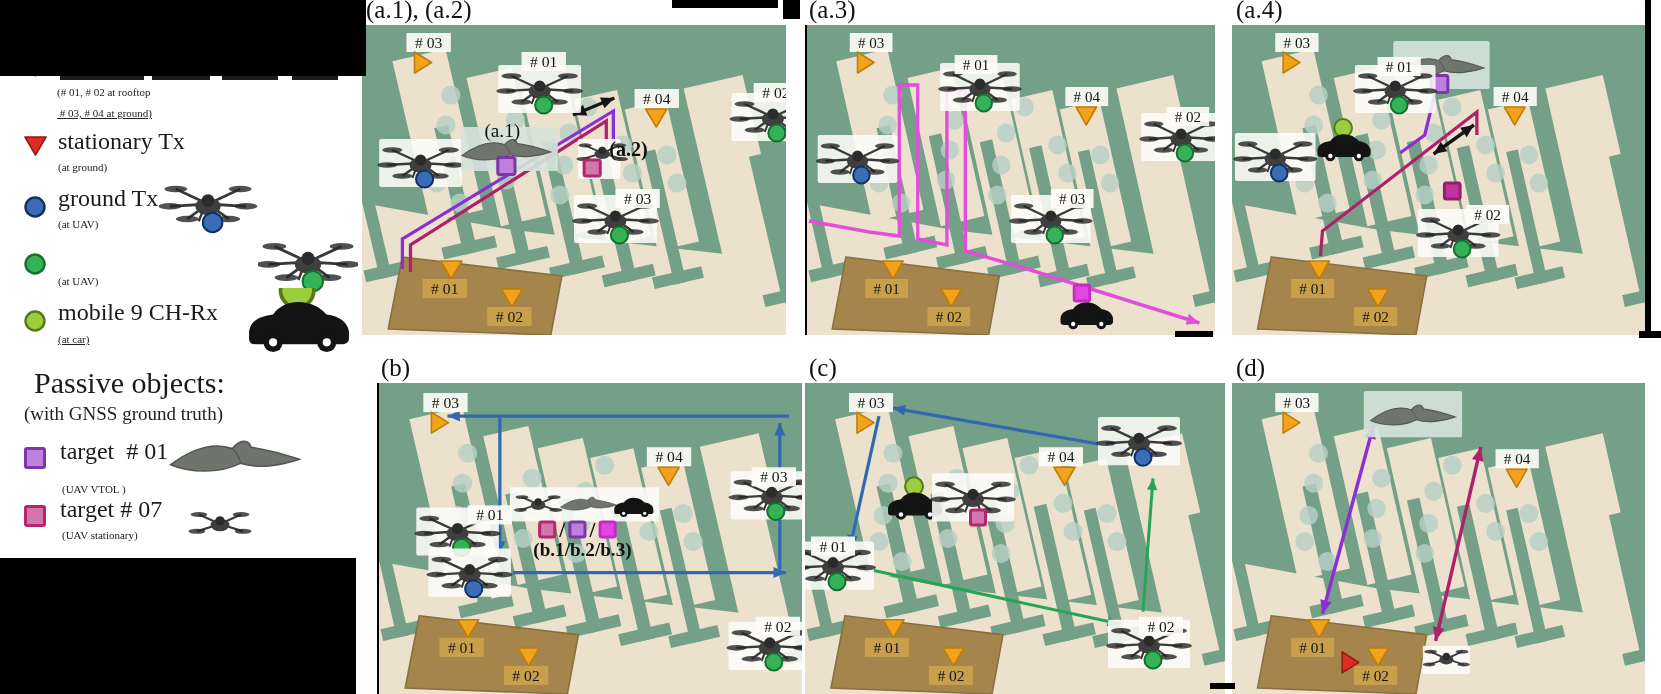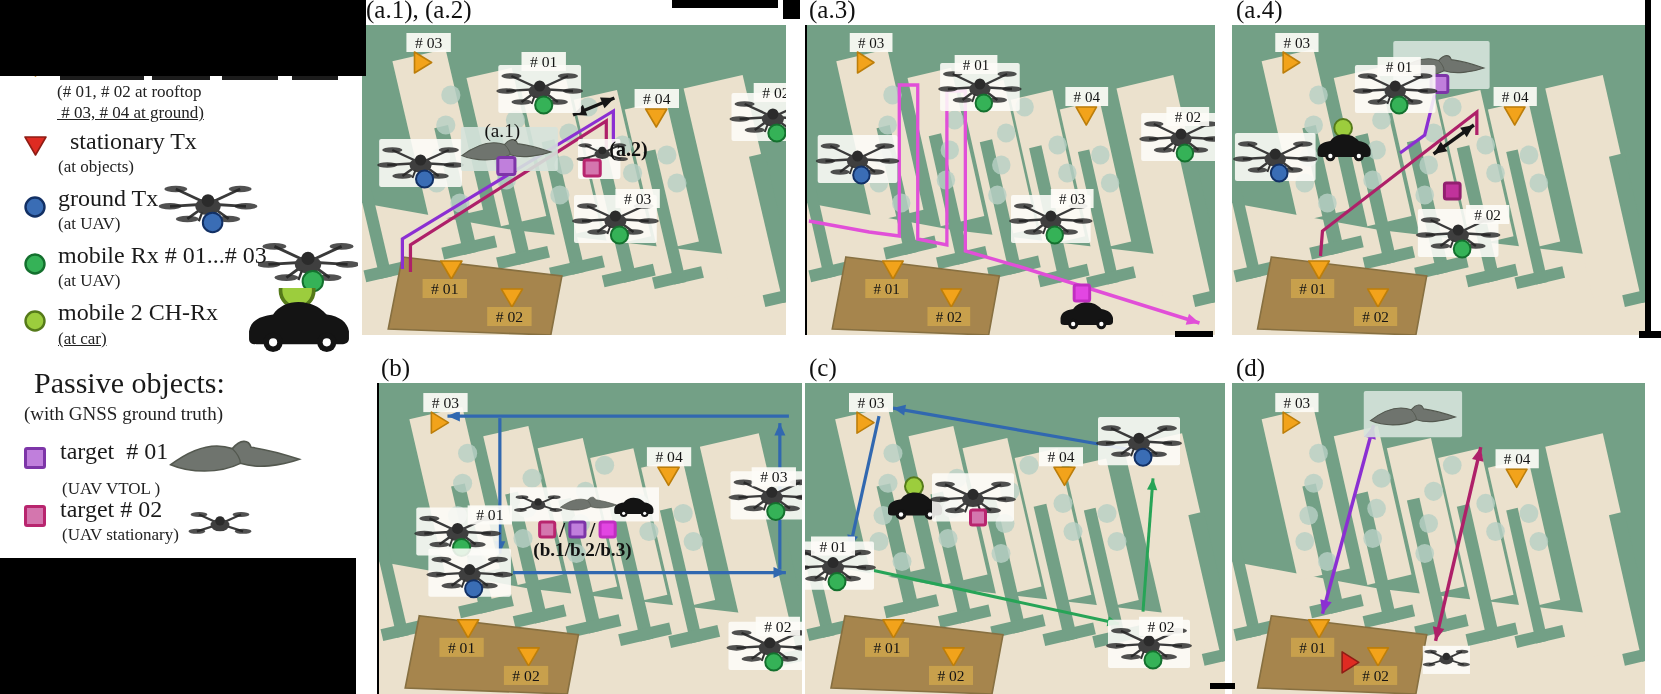--- a/index.html
+++ b/index.html
@@ -7,21 +7,21 @@
        font-family:"Liberation Serif", serif; overflow:hidden;}
   .blackbox{position:absolute;background:#000;z-index:30;}
   .remnant{position:absolute;background:#1c1c1c;z-index:25;}
   .panel{position:absolute;z-index:10;}
   .plabel{position:absolute;left:4px;top:0;font-size:25px;color:#111;white-space:nowrap;line-height:26px;}
   .map{position:absolute;left:0;top:28px;display:block;}
   .bl{border-left:2px solid #000;}
   
   #legend{position:absolute;left:0;top:0;width:356px;height:694px;z-index:20;}
   .lt1{position:absolute;font-size:24px;color:#1a1a1a;white-space:pre;line-height:26px;}
-  .lt2{position:absolute;font-size:17px;color:#222;white-space:pre;line-height:20px;}
+  .lt2{position:absolute;font-size:11px;color:#222;white-space:pre;line-height:20px;}
   .ltitle{position:absolute;font-size:30px;color:#1a1a1a;white-space:pre;}
   .lsq{position:absolute;width:16px;height:16px;border-radius:3px;z-index:40;}
   .licon{position:absolute;z-index:22;}
   .tri-icon{position:absolute;z-index:40;}
 </style>
 </head>
 <body>
 
 <div id="legend">
 
@@ -32,22 +32,22 @@
 
   <span class="tri-icon" id="ltri-orange" style="left:23px;top:57px;"><svg width="26" height="22" viewBox="0 0 26 22">
         <polygon points="0,0 21,0 10.5,18" transform="translate(2,1)" fill="#f2a31b" stroke="#bc7e0b" stroke-width="1.6" stroke-linejoin="round"></polygon>
       </svg></span>
   <div class="lt2" style="left:57px;top:82px;">(# 01, # 02 at rooftop</div>
   <div class="lt2" style="left:57px;top:103px;text-decoration:underline;"> # 03, # 04 at ground)</div>
 
   <span class="tri-icon" id="ltri-red" style="left:23px;top:136px;"><svg width="26" height="24" viewBox="0 0 26 24">
         <polygon points="0,0 21,0 10.5,18" transform="translate(2,1)" fill="#df2b22" stroke="#8f1d15" stroke-width="1.6" stroke-linejoin="round"></polygon>
       </svg></span>
-  <div class="lt1" style="left:58px;top:128px;margin-left:12px;">stationary Tx</div>
-  <div class="lt2" style="left:58px;top:157px;">(at objects)</div>
+  <div class="lt1" style="left:58px;top:128px;">stationary Tx</div>
+  <div class="lt2" style="left:58px;top:157px;">(at ground)</div>
 
   <span class="licon" id="ldot-blue" style="left: 22px; top: 194px;"><svg width="26" height="26">
         <circle cx="13" cy="13" r="9.5" fill="#3a6db5" stroke="#123064" stroke-width="2.4"></circle>
       </svg></span>
   <div class="lt1" style="left:58px;top:185px;">ground Tx</div>
   <div class="lt2" style="left:58px;top:214px;">(at UAV)</div>
   <span class="licon" id="limg-hexa-blue" style="left:158px;top:178px;"><svg width="100" height="60" viewBox="0 0 100 60">
         <g transform="translate(50,26) scale(1.15)">
           <line x1="0" y1="0" x2="-28" y2="-13" stroke="#3a3a3a" stroke-width="2.4"></line>
           <line x1="0" y1="0" x2="28" y2="-13" stroke="#3a3a3a" stroke-width="2.4"></line>
@@ -65,21 +65,20 @@
           <circle cx="0" cy="-3" r="5.5" fill="#2b2b2b"></circle>
           <line x1="-5" y1="7" x2="-8" y2="15" stroke="#333" stroke-width="2"></line>
           <line x1="5" y1="7" x2="8" y2="15" stroke="#333" stroke-width="2"></line>
         </g>
         <circle cx="54.6" cy="44.4" r="9.774999999999999" fill="#3a6db5" stroke="#123064" stroke-width="2"></circle>
       </svg></span>
 
   <span class="licon" id="ldot-green" style="left: 22px; top: 251px;"><svg width="26" height="26">
         <circle cx="13" cy="13" r="9.5" fill="#35b257" stroke="#14702e" stroke-width="2.4"></circle>
       </svg></span>
-  <div class="lt1" style="left:58px;top:242px;">mobile Rx # 01...# 03</div>
   <div class="lt2" style="left:58px;top:271px;">(at UAV)</div>
   <span class="licon" id="limg-hexa-green" style="left:258px;top:236px;"><svg width="100" height="62" viewBox="0 0 100 62">
         <g transform="translate(50,26) scale(1.2)">
           <line x1="0" y1="0" x2="-28" y2="-13" stroke="#3a3a3a" stroke-width="2.4"></line>
           <line x1="0" y1="0" x2="28" y2="-13" stroke="#3a3a3a" stroke-width="2.4"></line>
           <line x1="0" y1="0" x2="-33" y2="2" stroke="#3a3a3a" stroke-width="2.4"></line>
           <line x1="0" y1="0" x2="33" y2="2" stroke="#3a3a3a" stroke-width="2.4"></line>
           <line x1="0" y1="0" x2="-18" y2="13" stroke="#3a3a3a" stroke-width="2.4"></line>
           <line x1="0" y1="0" x2="18" y2="13" stroke="#3a3a3a" stroke-width="2.4"></line>
           <ellipse cx="-28" cy="-13" rx="10" ry="2.8" fill="#262626" opacity="0.8"></ellipse>
@@ -92,21 +91,21 @@
           <circle cx="0" cy="-3" r="5.5" fill="#2b2b2b"></circle>
           <line x1="-5" y1="7" x2="-8" y2="15" stroke="#333" stroke-width="2"></line>
           <line x1="5" y1="7" x2="8" y2="15" stroke="#333" stroke-width="2"></line>
         </g>
         <circle cx="54.8" cy="45.2" r="10.2" fill="#35b257" stroke="#14702e" stroke-width="2"></circle>
       </svg></span>
 
   <span class="licon" id="ldot-lightgreen" style="left: 22px; top: 308px;"><svg width="26" height="26">
         <circle cx="13" cy="13" r="9.5" fill="#9ccd3d" stroke="#557a1a" stroke-width="2.4"></circle>
       </svg></span>
-  <div class="lt1" style="left:58px;top:299px;">mobile 2 CH-Rx</div>
+  <div class="lt1" style="left:58px;top:299px;">mobile 9 CH-Rx</div>
   <div class="lt2" style="left:58px;top:329px;text-decoration:underline;">(at car)</div>
   <span class="licon" id="limg-car" style="left:243px;top:288px;"><svg width="112" height="64" viewBox="0 0 112 64">
         <g transform="translate(2.3499999999999943,6.25) scale(1.85)">
           <circle cx="28" cy="-2" r="9" fill="#9ccd3d" stroke="#557a1a" stroke-width="2"></circle>
           <line x1="28" y1="5" x2="28" y2="10" stroke="#111" stroke-width="3"></line>
           <path d="M2,20 C3,14 8,12 15,11 C19,5 27,3 34,5 C39,6 42,9 44,11 C51,12 55,15 56,20 L56,24 C56,26 54,27 52,27 L6,27 C3,27 2,26 2,24 Z" fill="#141414"></path>
           <circle cx="15" cy="26" r="5.2" fill="#141414"></circle>
           <circle cx="15" cy="26" r="2.2" fill="#fff"></circle>
           <circle cx="44" cy="26" r="5.2" fill="#141414"></circle>
           <circle cx="44" cy="26" r="2.2" fill="#fff"></circle>
@@ -120,21 +119,21 @@
   <div class="lt1" style="left:60px;top:438px;">target  # 01</div>
   <div class="lt2" style="left:62px;top:467px;margin-top:12px;">(UAV VTOL )</div>
   <span class="licon" id="limg-vtol" style="left:165px;top:432px;"><svg width="140" height="54" viewBox="0 0 140 54">
         <g transform="translate(3,5.899999999999999) scale(1.34)">
           <path d="M2,20 C18,8 34,3 48,8 C54,1 60,1 62,7 C76,9 92,14 98,16 C84,21 66,23 54,19 C38,27 16,26 2,20 Z" fill="#6f746e" stroke="#53584f" stroke-width="1.2"></path>
           <path d="M48,8 C52,12 54,16 54,19" stroke="#53584f" stroke-width="1" fill="none"></path>
         </g>
       </svg></span>
 
   <span class="lsq" id="lsq-pink" style="left: 24px; top: 505px; background: rgb(212, 118, 174); border: 3px solid rgb(184, 37, 110);"></span>
-  <div class="lt1" style="left:60px;top:496px;">target # 02</div>
+  <div class="lt1" style="left:60px;top:496px;">target # 07</div>
   <div class="lt2" style="left:62px;top:525px;">(UAV stationary)</div>
   <span class="licon" id="limg-quad" style="left:182px;top:500px;"><svg width="76" height="48" viewBox="0 0 76 48">
         <g transform="translate(38,24) scale(1.05)">
           <line x1="0" y1="0" x2="-20" y2="-9" stroke="#3a3a3a" stroke-width="2.2"></line>
           <line x1="0" y1="0" x2="20" y2="-9" stroke="#3a3a3a" stroke-width="2.2"></line>
           <line x1="0" y1="0" x2="-22" y2="7" stroke="#3a3a3a" stroke-width="2.2"></line>
           <line x1="0" y1="0" x2="22" y2="7" stroke="#3a3a3a" stroke-width="2.2"></line>
           <ellipse cx="-20" cy="-9" rx="8" ry="2.4" fill="#262626" opacity="0.8"></ellipse>
           <ellipse cx="20" cy="-9" rx="8" ry="2.4" fill="#262626" opacity="0.8"></ellipse>
           <ellipse cx="-22" cy="7" rx="8" ry="2.4" fill="#262626" opacity="0.8"></ellipse>

